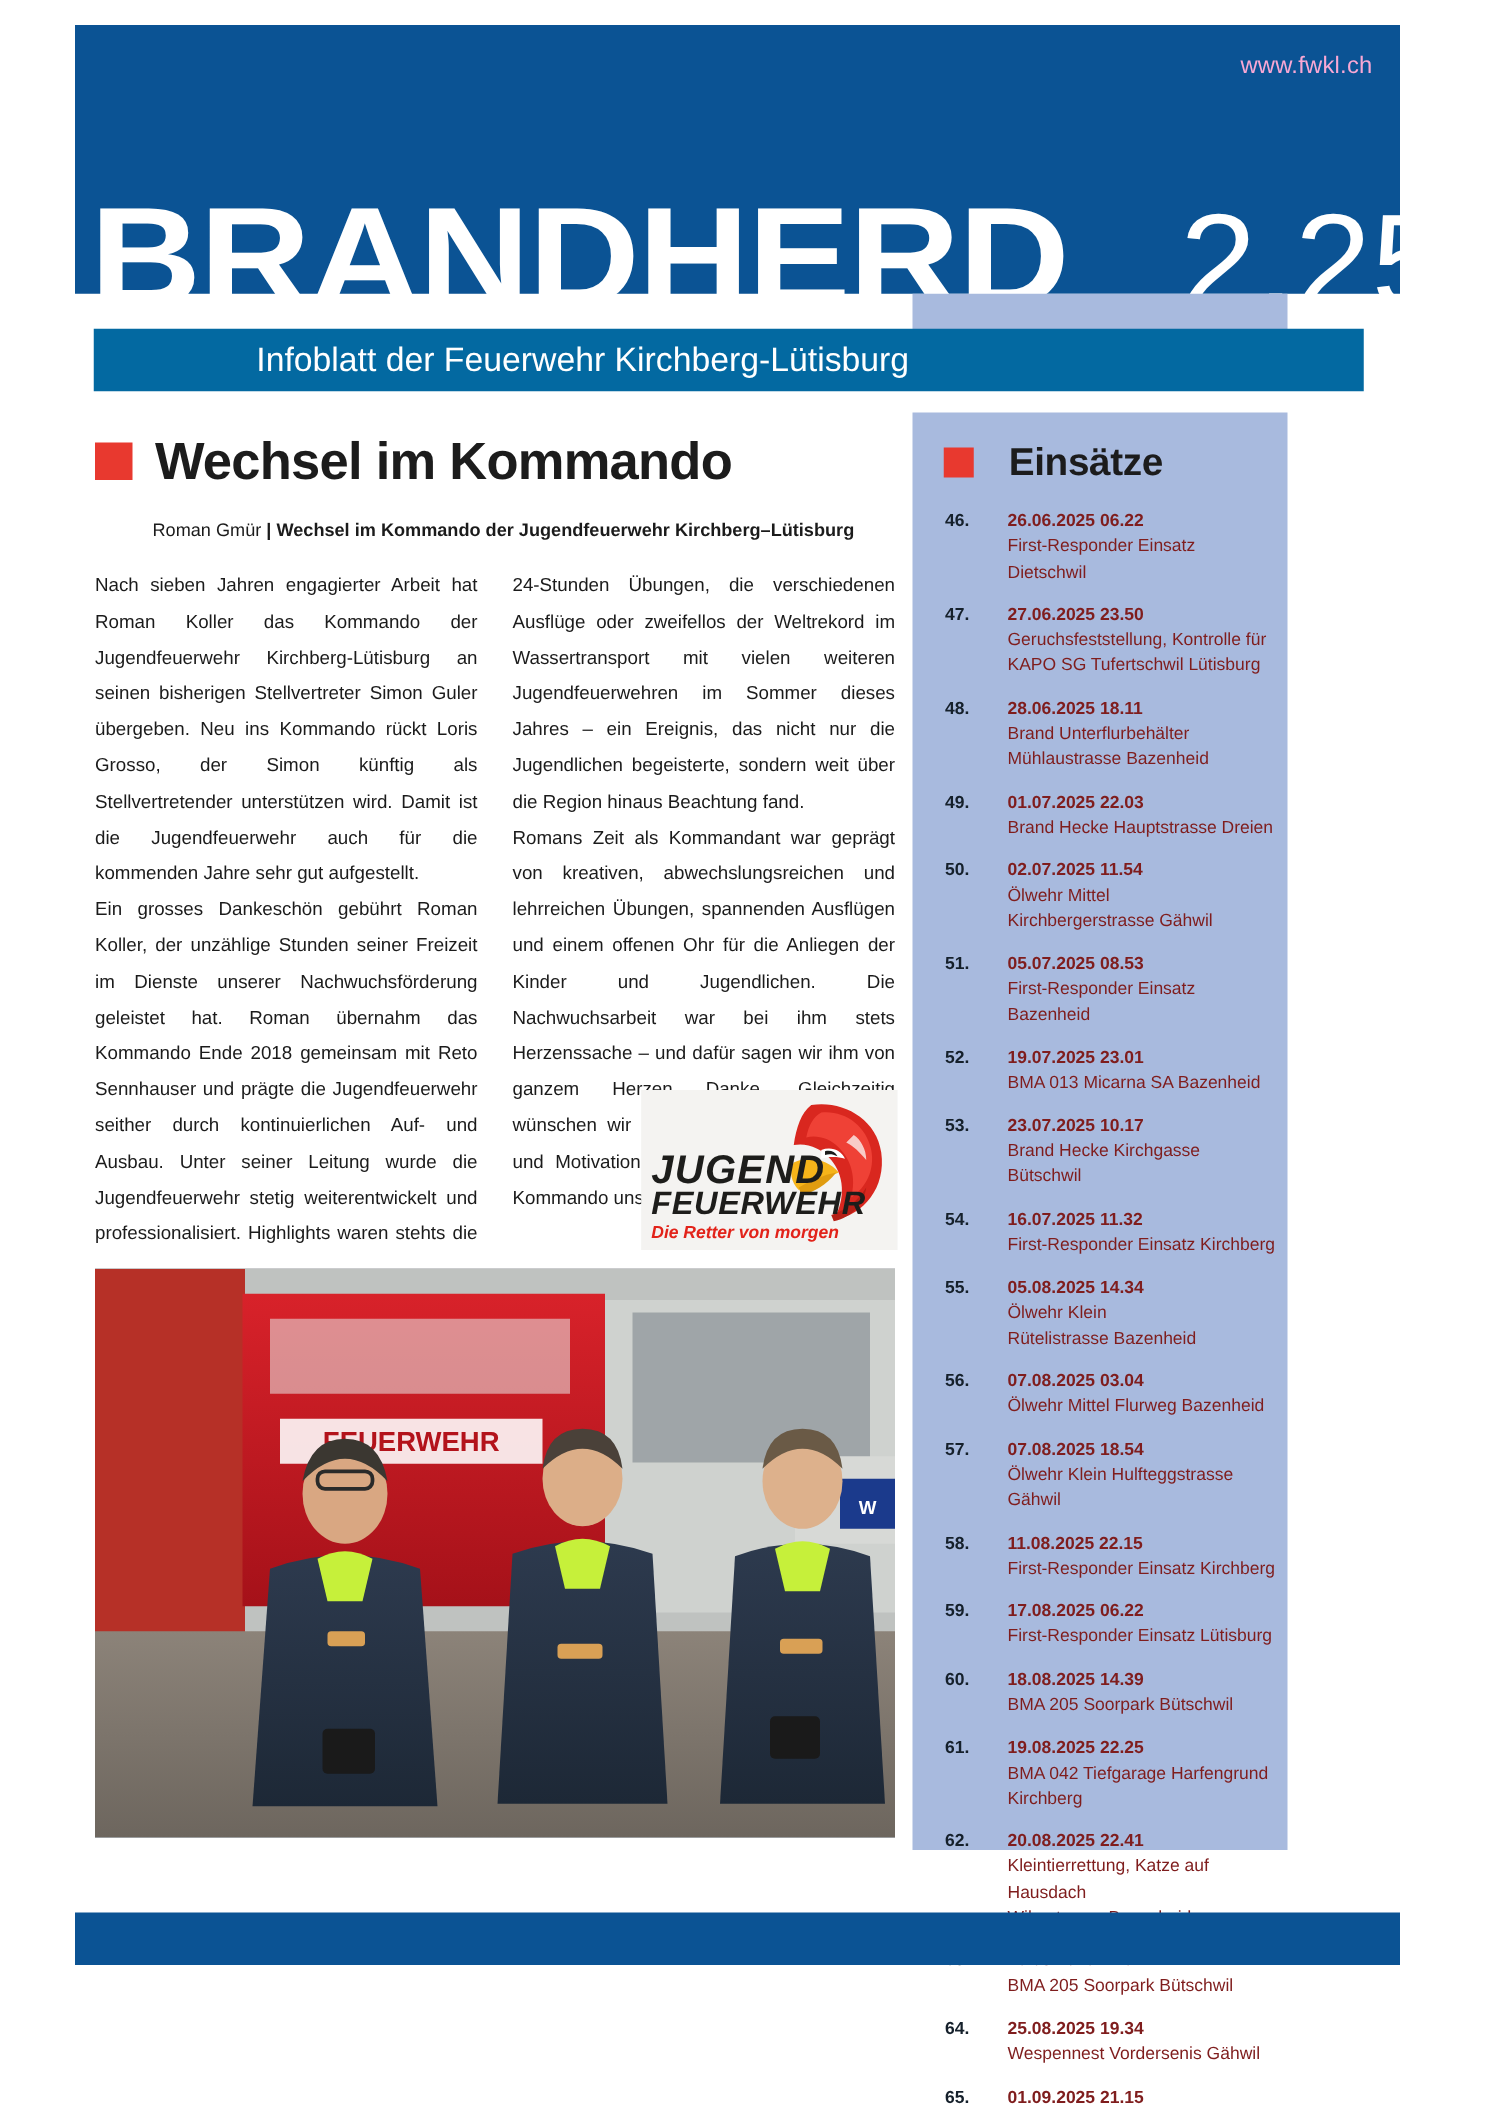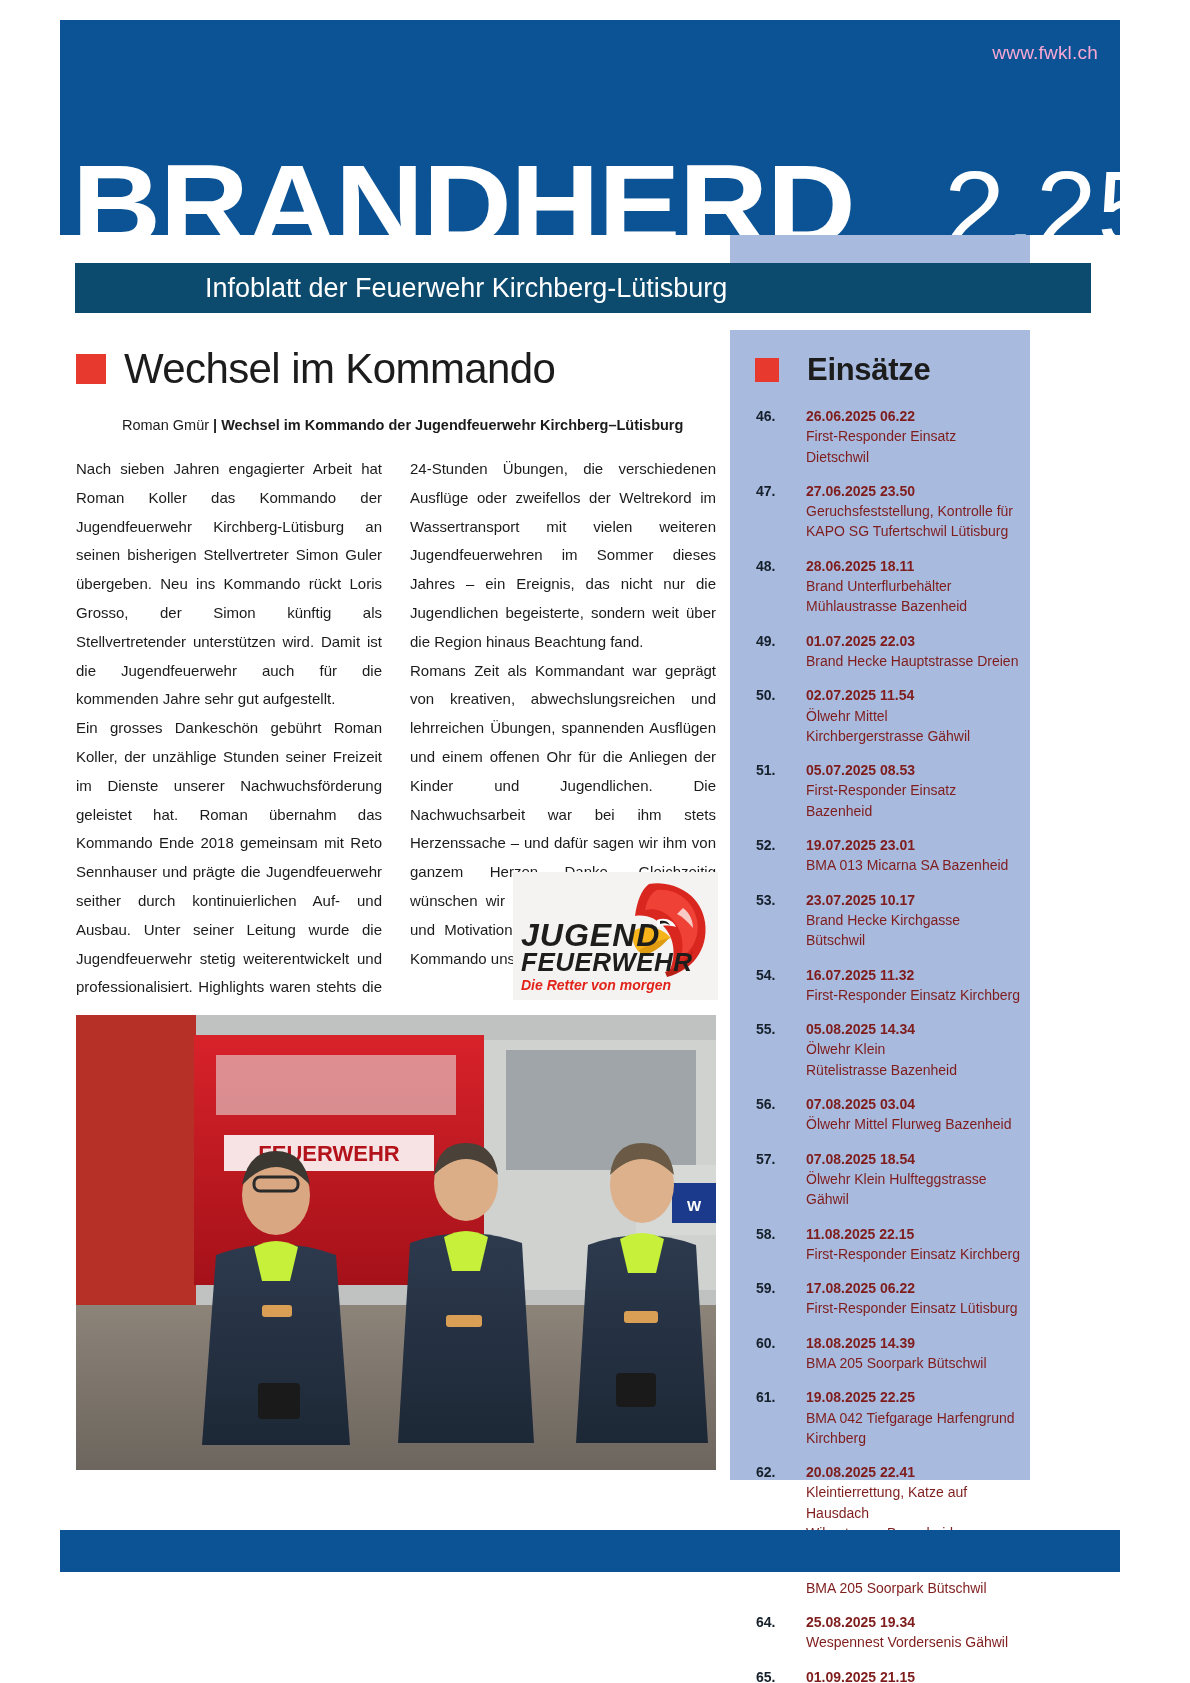--- a/index.html
+++ b/index.html
@@ -54,21 +54,21 @@
   .blueblock {
     position: absolute; left: 730px; top: 235px;
     width: 300px; height: 32px;
     background: #a8bade;
   }
 
   
   .subtitle-bar {
     position: absolute; left: 75px; top: 263px;
     width: 1016px; height: 50px;
-    background: #0c4a6e;
+    background: #0369a1;
     display: flex; align-items: center;
   }
   .subtitle-bar .txt {
     color: #ffffff; font-size: 27px; padding-left: 130px;
     font-family: "Liberation Sans", sans-serif;
   }
 
   
   .sidebar {
     position: absolute; left: 730px; top: 330px;
@@ -93,21 +93,21 @@
     line-height: 1.45;
   }
   .op .body { font-size: 14px; line-height: 1.45; color: #7f1d1d; }
   .op .dt { font-weight: bold; display: block; }
   .op .desc { display: block; }
 
   
   .article { position: absolute; left: 76px; top: 345px; width: 640px; }
   .article-head { display: flex; align-items: center; gap: 18px; }
   .article-head h1 {
-    font-size: 42px; font-weight: normal; color: #1c1c1c;
+    font-size: 42px; font-weight: bold; color: #1c1c1c;
     letter-spacing: -.6px; font-family: "Liberation Sans", sans-serif;
   }
   .byline {
     margin-top: 24px; font-size: 14.5px; color: #1b1b1b;
     font-family: "Liberation Sans", sans-serif;
     margin-left: 46px;
   }
   .byline b { font-weight: bold; }
   .cols {
     margin-top: 22px;

